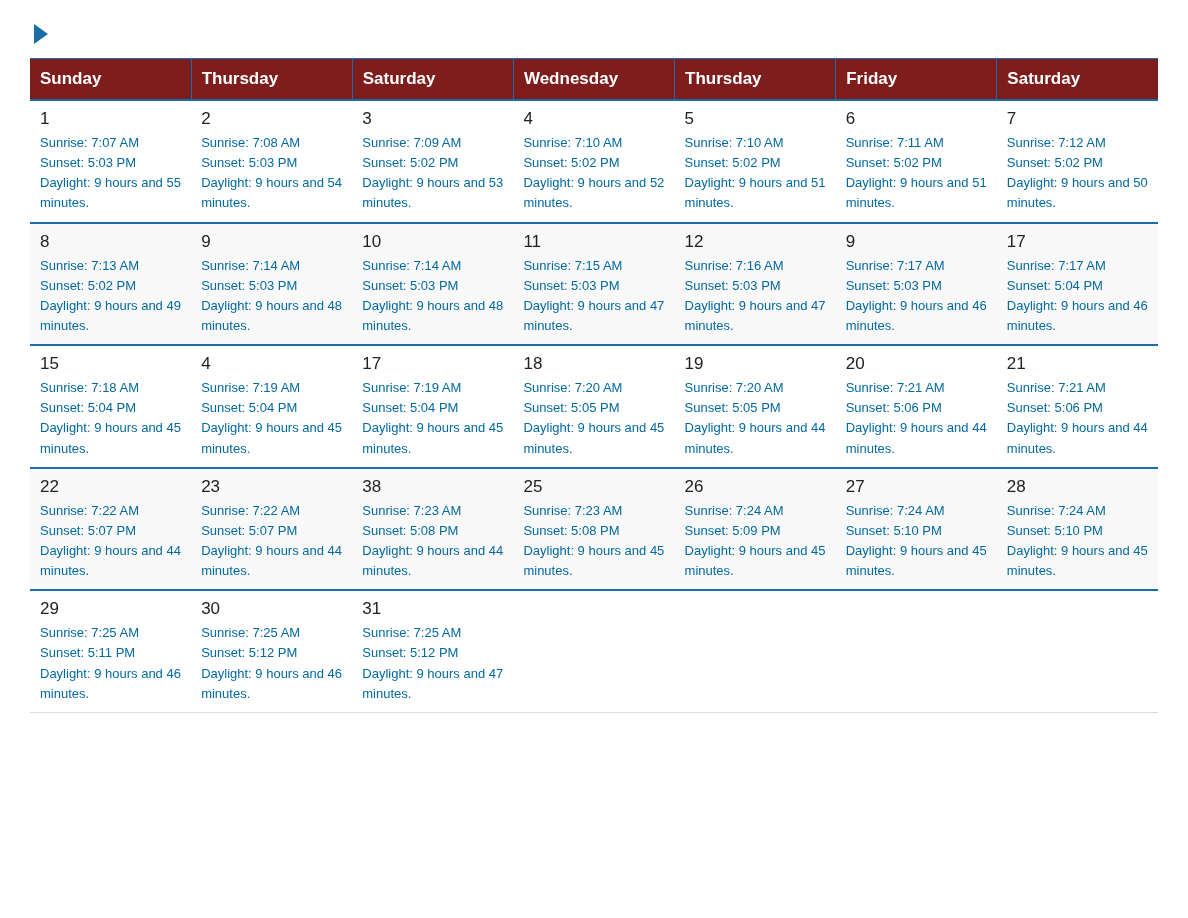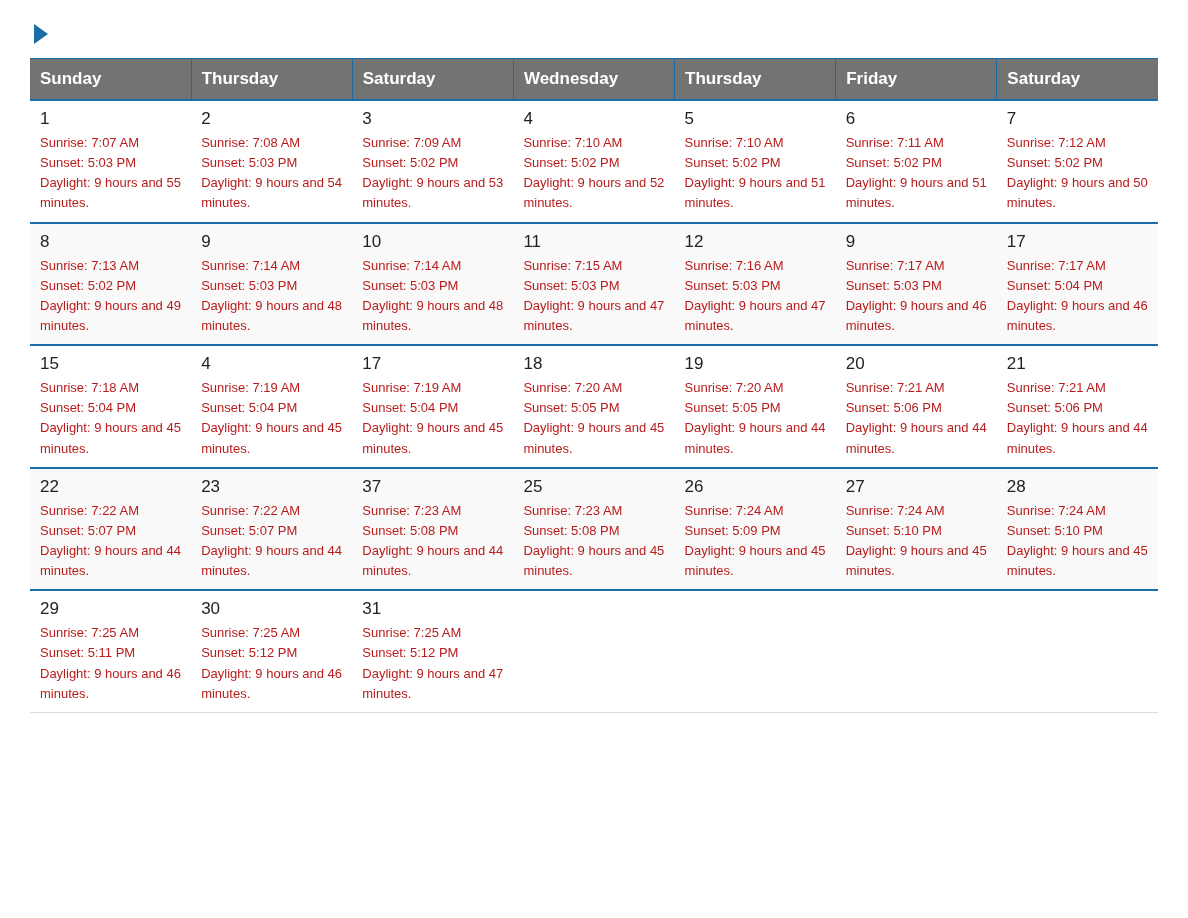--- a/index.html
+++ b/index.html
@@ -59,21 +59,21 @@
       font-size: 22px;
       color: #555;
       margin-top: 4px;
     }
     .calendar-table {
       width: 100%;
       border-collapse: collapse;
       table-layout: fixed;
     }
     .calendar-table th {
-      background-color: #737373;
+      background-color: #7f1d1d;
       color: #fff;
       font-size: 17px;
       font-weight: bold;
       padding: 10px 10px;
       text-align: left;
       border: 1px solid #1a6ea8;
     }
     .calendar-table td {
       vertical-align: top;
       border: 1px solid #ccc;
@@ -89,21 +89,21 @@
     }
     .day-number {
       font-size: 17px;
       font-weight: normal;
       color: #222;
       margin-bottom: 4px;
       display: block;
     }
     .day-info {
       font-size: 13px;
-      color: #b91c1c;
+      color: #0369a1;
       line-height: 1.55;
     }
     .empty-cell {
       background: #fff !important;
     }
     
     .calendar-table tbody tr td {
       border-top: 2px solid #1a6ea8;
       border-bottom: 1px solid #ddd;
       border-left: none;
@@ -249,21 +249,21 @@
       <tr>
         <td>
           <span class="day-number">22</span>
           <div class="day-info">Sunrise: 7:22 AM<br>Sunset: 5:07 PM<br>Daylight: 9 hours and 44 minutes.</div>
         </td>
         <td>
           <span class="day-number">23</span>
           <div class="day-info">Sunrise: 7:22 AM<br>Sunset: 5:07 PM<br>Daylight: 9 hours and 44 minutes.</div>
         </td>
         <td>
-          <span class="day-number">37</span>
+          <span class="day-number">38</span>
           <div class="day-info">Sunrise: 7:23 AM<br>Sunset: 5:08 PM<br>Daylight: 9 hours and 44 minutes.</div>
         </td>
         <td>
           <span class="day-number">25</span>
           <div class="day-info">Sunrise: 7:23 AM<br>Sunset: 5:08 PM<br>Daylight: 9 hours and 45 minutes.</div>
         </td>
         <td>
           <span class="day-number">26</span>
           <div class="day-info">Sunrise: 7:24 AM<br>Sunset: 5:09 PM<br>Daylight: 9 hours and 45 minutes.</div>
         </td>

